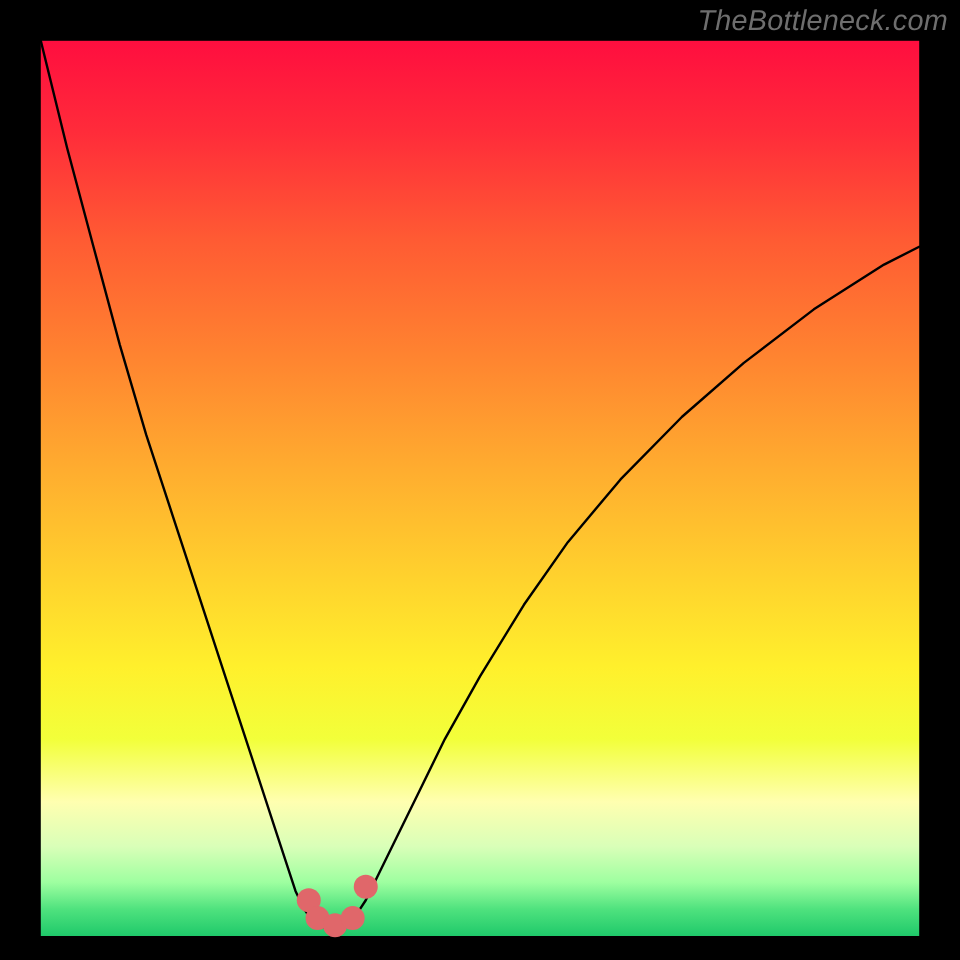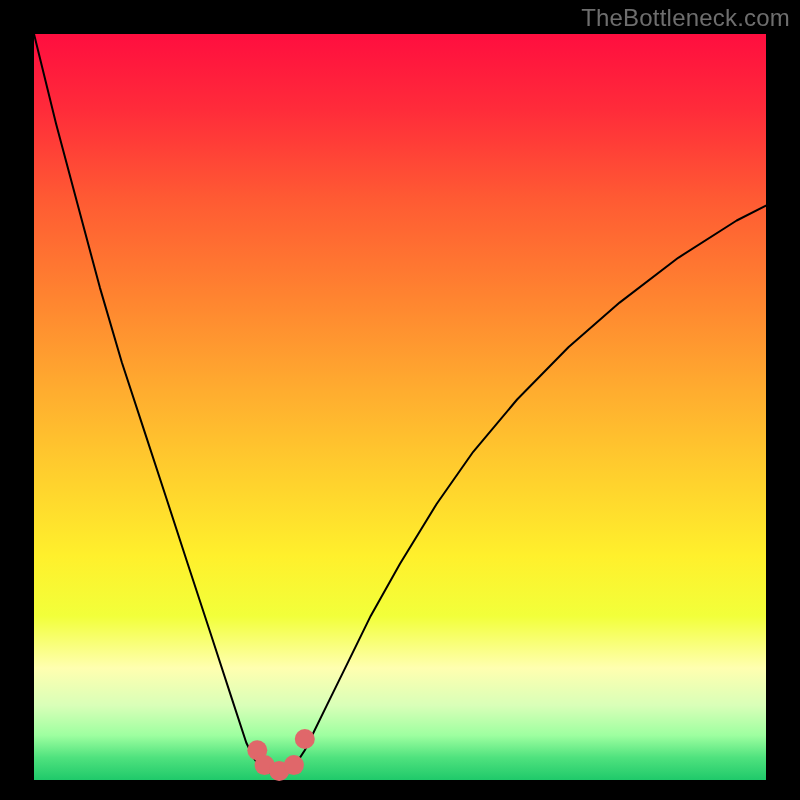--- a/index.html
+++ b/index.html
@@ -11,20 +11,21 @@
     overflow: hidden;
     font-family: Arial, Helvetica, sans-serif;
   }
   .frame {
     position: absolute;
     top: 0;
     left: 0;
     width: 800px;
     height: 800px;
     background: #000;
+    font-style: italic;
   }
   .watermark {
     position: absolute;
     top: 4px;
     right: 10px;
     color: #6e6e6e;
     font-size: 24px;
     font-weight: 400;
     font-family: Arial, Helvetica, sans-serif;
     letter-spacing: 0.2px;

